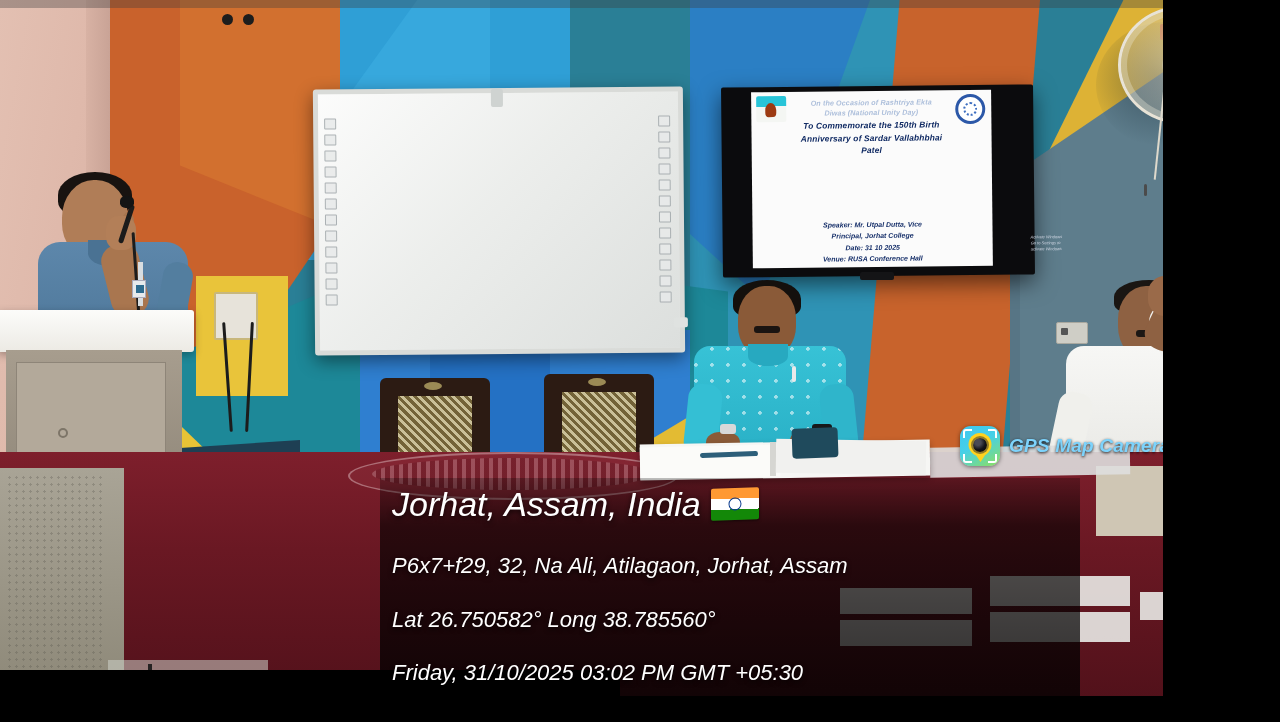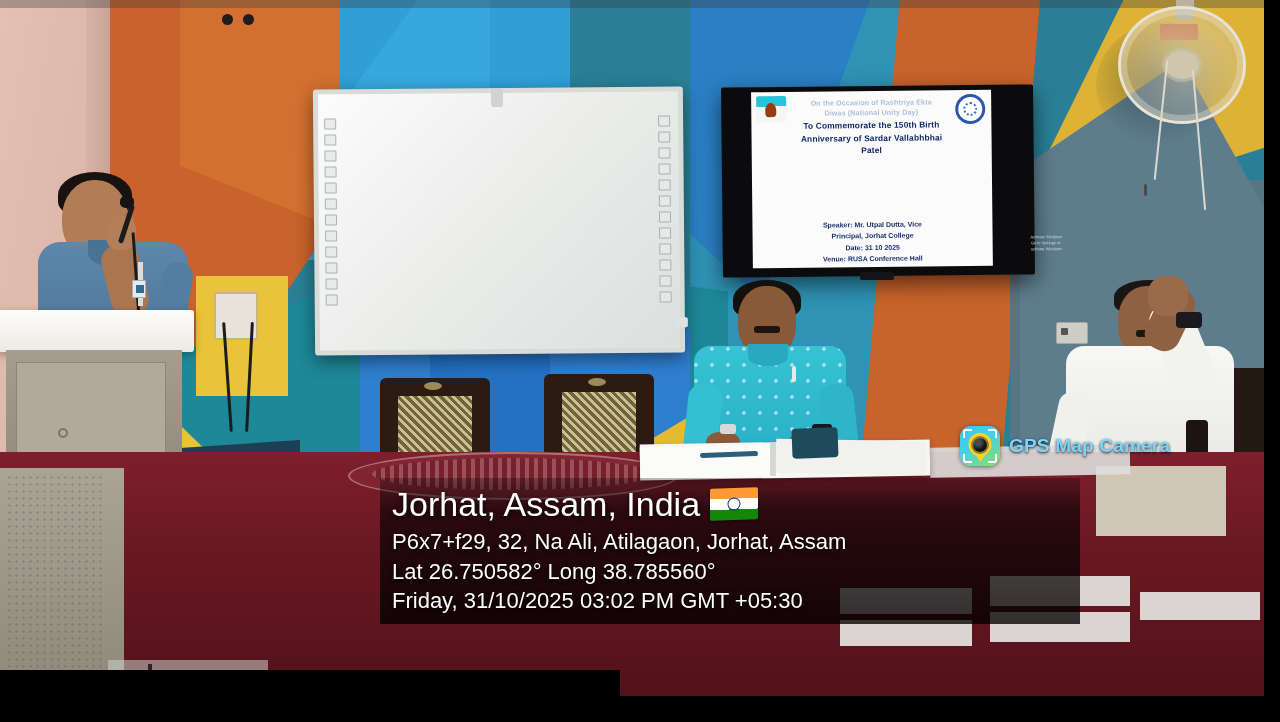--- a/index.html
+++ b/index.html
@@ -2,22 +2,23 @@
 <html><head>
 <meta charset="utf-8">
 <style>
   * { margin:0; padding:0; box-sizing:border-box; }
   html, body {
     width:1280px; height:722px; overflow:hidden;
     background:#000;
     font-family:"Liberation Sans", sans-serif;
   }
   #photo {
-    position:relative; width:1264px; height:722px; overflow:hidden;
+    position:relative; width:1163px; height:722px; overflow:hidden;
     background:#1a1a1a;
+    font-style:italic;
   }
 
   
   .layer { position:absolute; }
 
   #wall-base {
     left:0; top:0; width:1280px; height:480px;
     background:#2a7f96;
   }
   
@@ -532,20 +533,21 @@
     transform:skewY(-2deg);
   }
   #flag:after{
     content:""; position:absolute; left:50%; top:50%; transform:translate(-50%,-50%);
     width:11px; height:11px; border:1.6px solid #0a3b8e; border-radius:50%;
   }
   .info-line {
     color:#ffffff; font-size:22px; line-height:1.34;
     text-shadow:0 2px 5px rgba(0,0,0,.85);
     white-space:nowrap;
+    margin-top:24px;
   }
   #info-overlay .spacer { height:3px; }
 </style>
 </head>
 <body>
 
 <div id="photo">
 
   <div class="layer" id="wall-base"></div>
   <div class="layer" id="wall-teal-r"></div>

